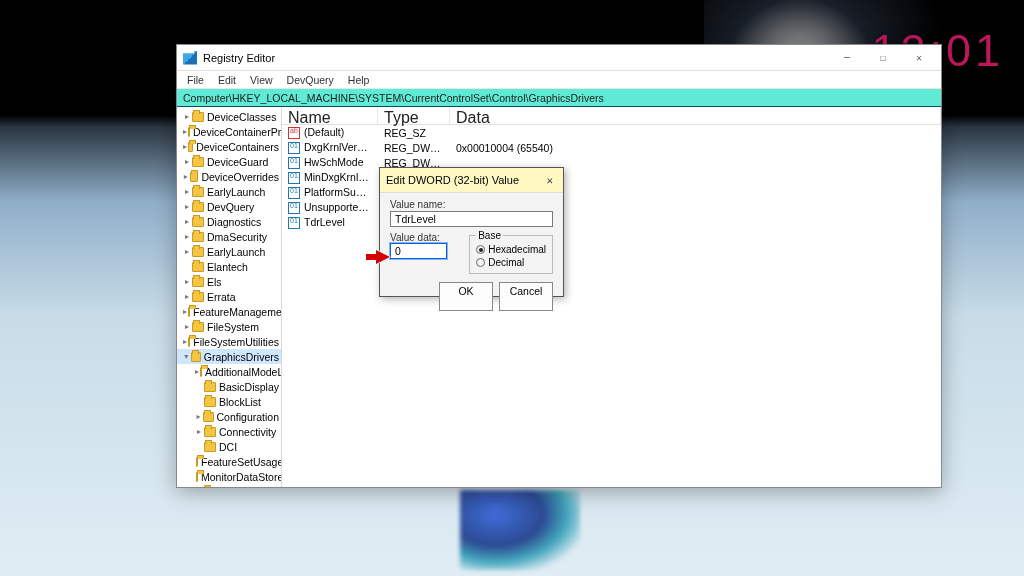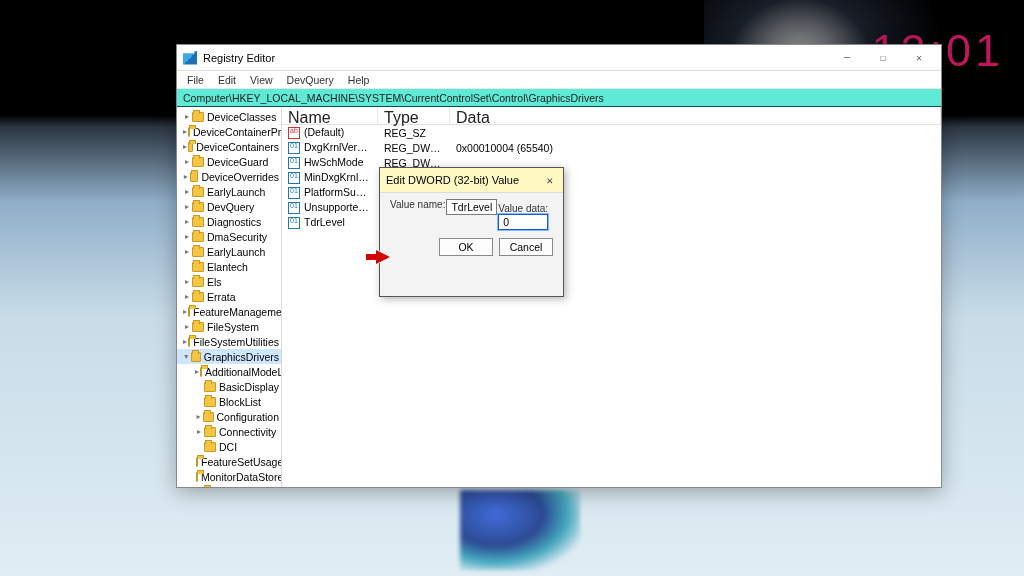--- a/index.html
+++ b/index.html
@@ -57,32 +57,32 @@
 .ric.dw::after { content: "01"; font-size: 7px; color: #27a; position: absolute; top: -1px; left: 1px; }
 
 
 .dialog {
   position: absolute; left: 379px; top: 167px; width: 185px; height: 130px;
   background: #f3f3f3; border: 1px solid #555; box-shadow: 2px 2px 8px rgba(0,0,0,0.3);
   font-size: 10.5px;
 }
 .dtitle { height: 22px; display: flex; align-items: center; padding: 12px 6px; background: #fef9c3; border-bottom: 1px solid #ddd; font-size: 11px; }
 .dtitle .x { margin-left: auto; padding: 0 4px; font-family: monospace; color: #444; }
-.dbody { padding: 6px 10px 4px; display: flex; flex-direction: row; gap: 1px; }
+.dbody { padding: 6px 10px 4px; display: flex; flex-direction: column; gap: 1px; }
 .dlabel { color: #333; font-size: 10px; }
 .dfield { background: #fff; border: 1px solid #7a7a7a; height: 16px; padding: 1px 4px; font-size: 10.5px; }
 .bflex { display: flex; gap: 22px; }
 .left { flex: 1; }
 .baseg { flex: 1; border: 1px solid #bbb; padding: 2px 6px 4px; position: relative; margin-top: -2px; }
 .baseg legend { font-size: 10px; padding: 0 2px; }
 .radio { display: flex; align-items: center; gap: 3px; font-size: 10px; padding: 1px 0; }
 .radio .dot { width: 9px; height: 9px; border: 1px solid #666; border-radius: 50%; position: relative; }
 .radio.checked .dot::after { content: ""; position: absolute; inset: 1.5px; background: #222; border-radius: 50%; }
 .dbtns { display: flex; justify-content: flex-end; gap: 6px; padding: 4px 10px 8px; }
-.dbtn { min-width: 54px; height: 18px; background: #fdfdfd; border: 1px solid #888; font-size: 10.5px; text-align: center; line-height: 16px; }
+.dbtn { min-width: 54px; height: 29px; background: #fdfdfd; border: 1px solid #888; font-size: 10.5px; text-align: center; line-height: 16px; }
 .invalue { border: 1px solid #0a5fd8; outline: 1px solid #88b7ff; }
 
 
 .arrow {
   position: absolute; left: 376px; top: 250px; width: 0; height: 0;
   border-top: 7px solid transparent; border-bottom: 7px solid transparent;
   border-left: 14px solid #d40000;
 }
 .arrow::before {
   content: ""; position: absolute; left: -24px; top: -3px; width: 12px; height: 6px;
@@ -306,20 +306,31 @@
     <span class="x">✕</span>
   </div>
   <div class="dbody">
     <div class="dlabel">Value name:</div>
     <div class="dfield">TdrLevel</div>
     <div class="bflex" style="margin-top:4px">
       <div class="left">
         <div class="dlabel">Value data:</div>
         <div class="dfield invalue">0</div>
       </div>
+      <fieldset class="baseg">
+        <legend>Base</legend>
+        <div class="radio checked">
+          <span class="dot"></span>
+          <span>Hexadecimal</span>
+        </div>
+        <div class="radio">
+          <span class="dot"></span>
+          <span>Decimal</span>
+        </div>
+      </fieldset>
     </div>
   </div>
   <div class="dbtns">
     <div class="dbtn">OK</div>
     <div class="dbtn">Cancel</div>
   </div>
 </div>
 
 <div class="arrow-outline"></div>
 <div class="arrow"></div>

